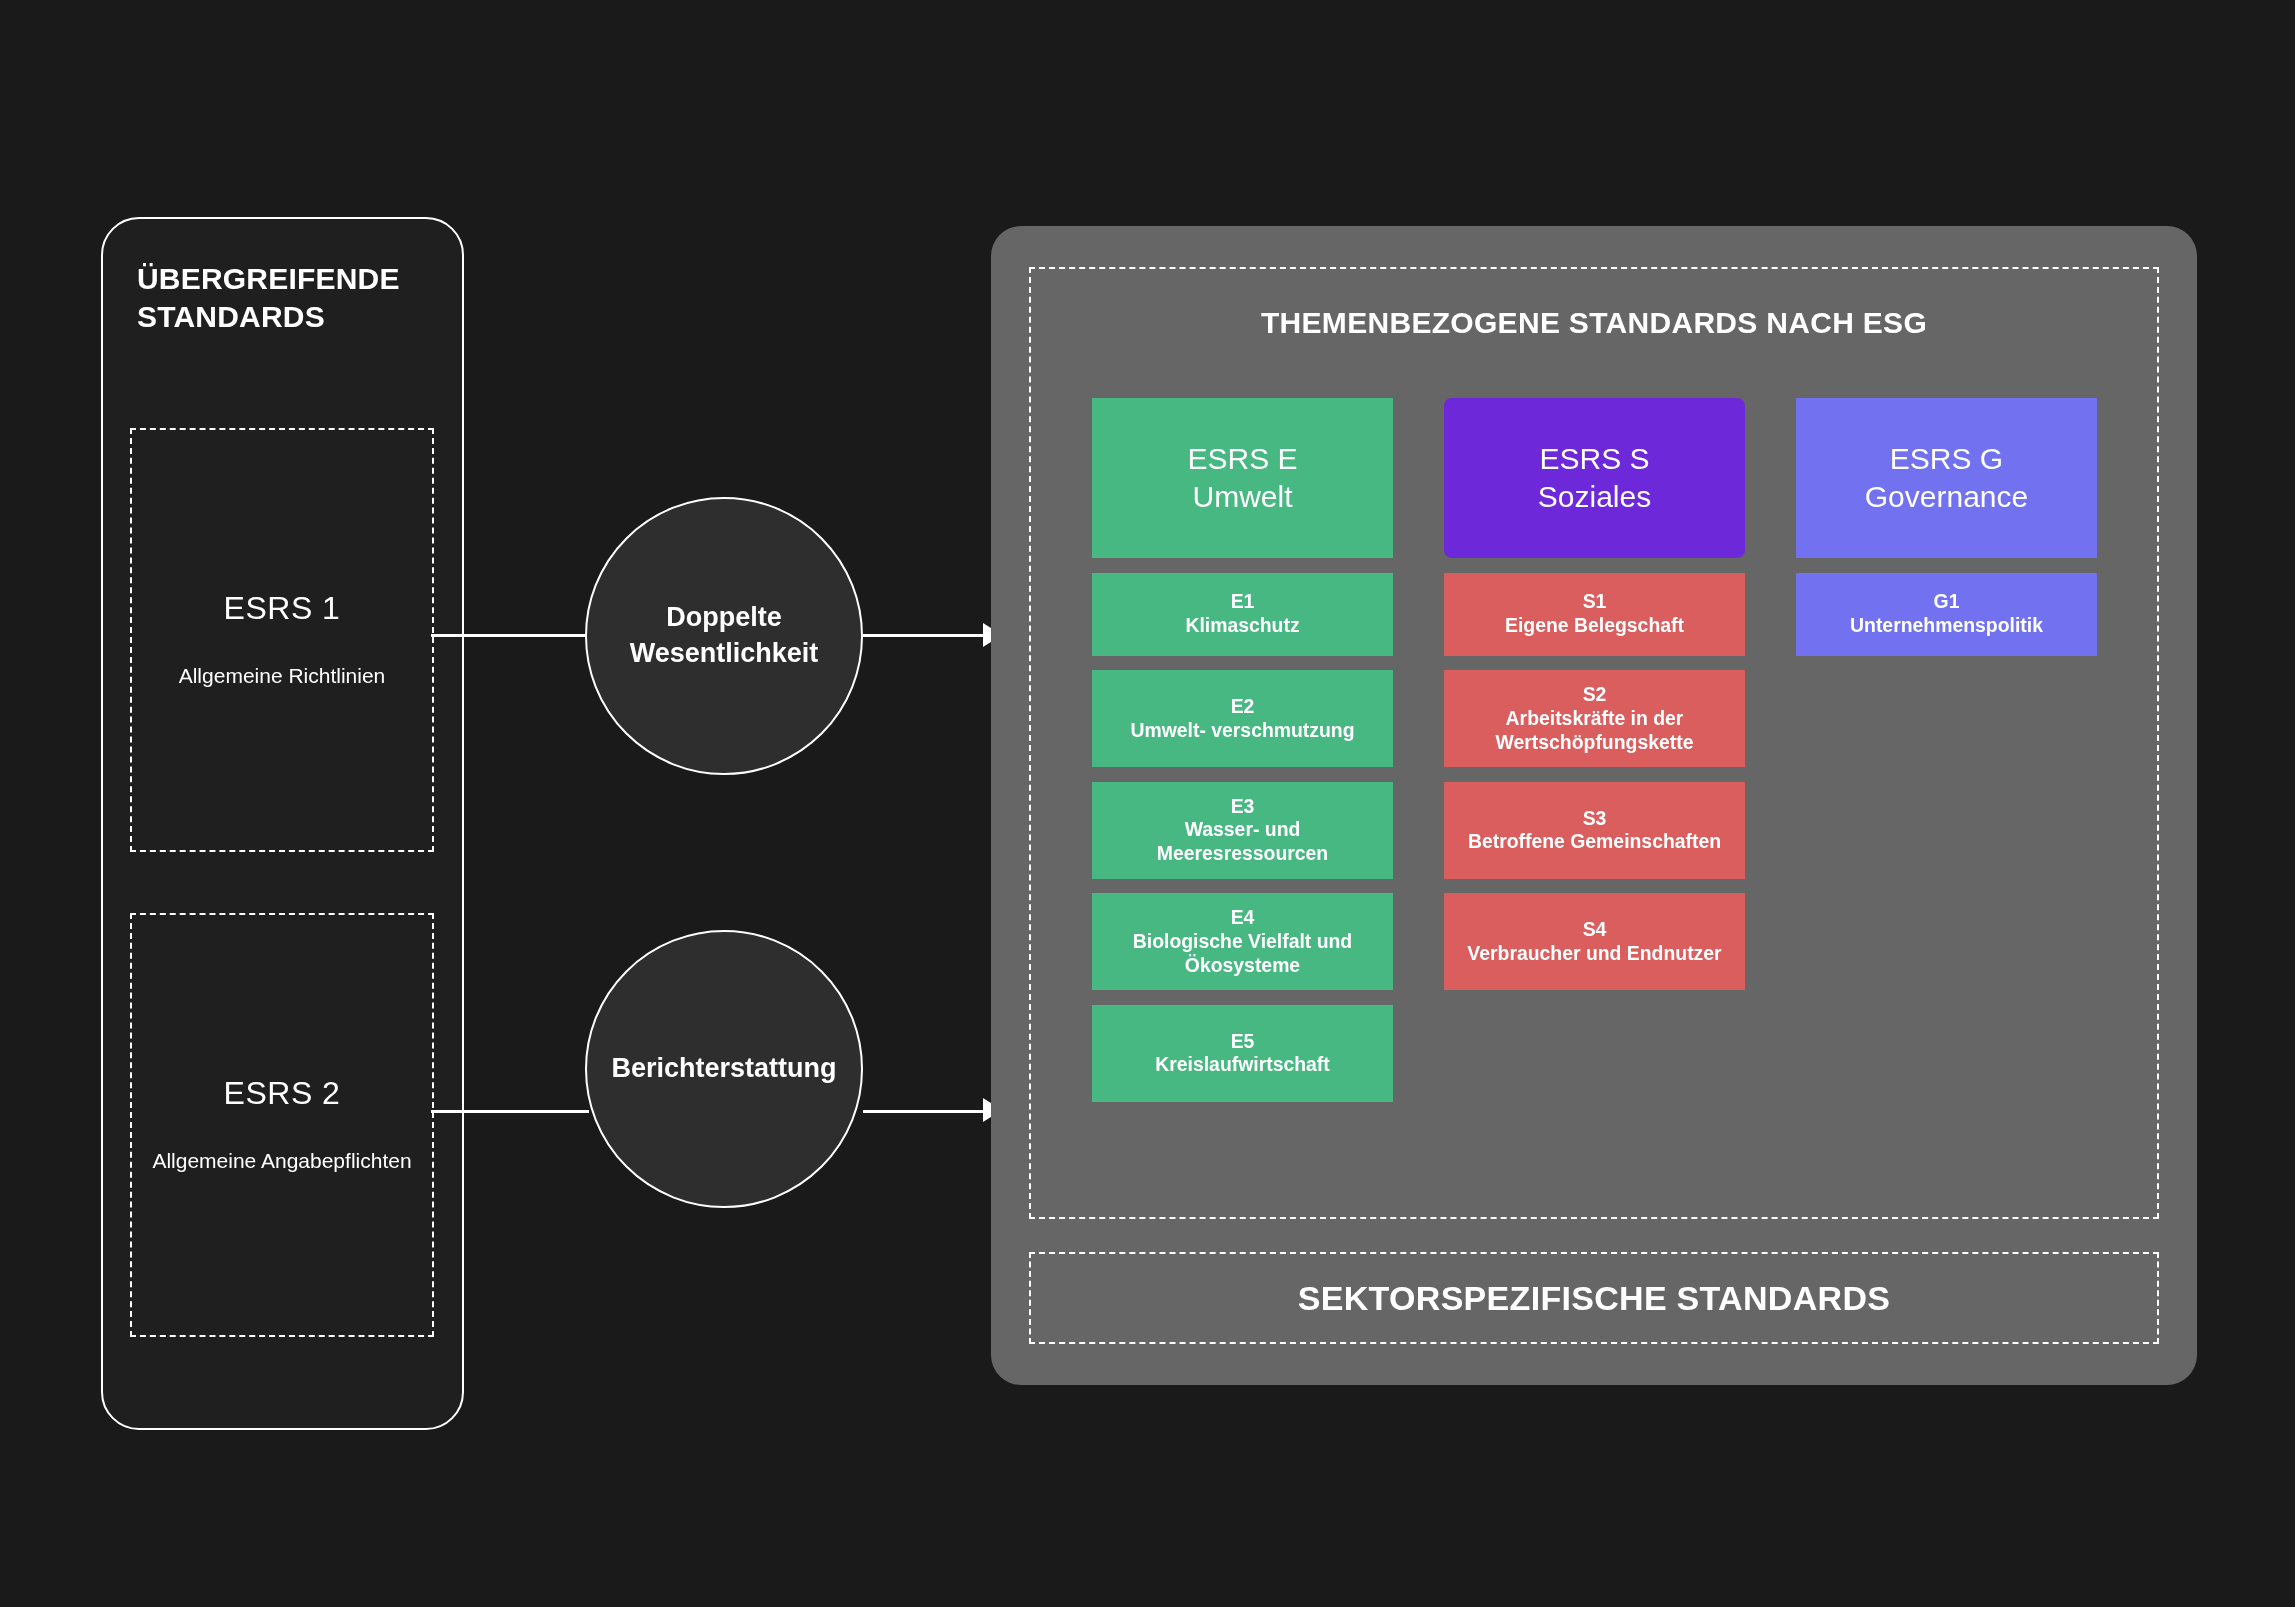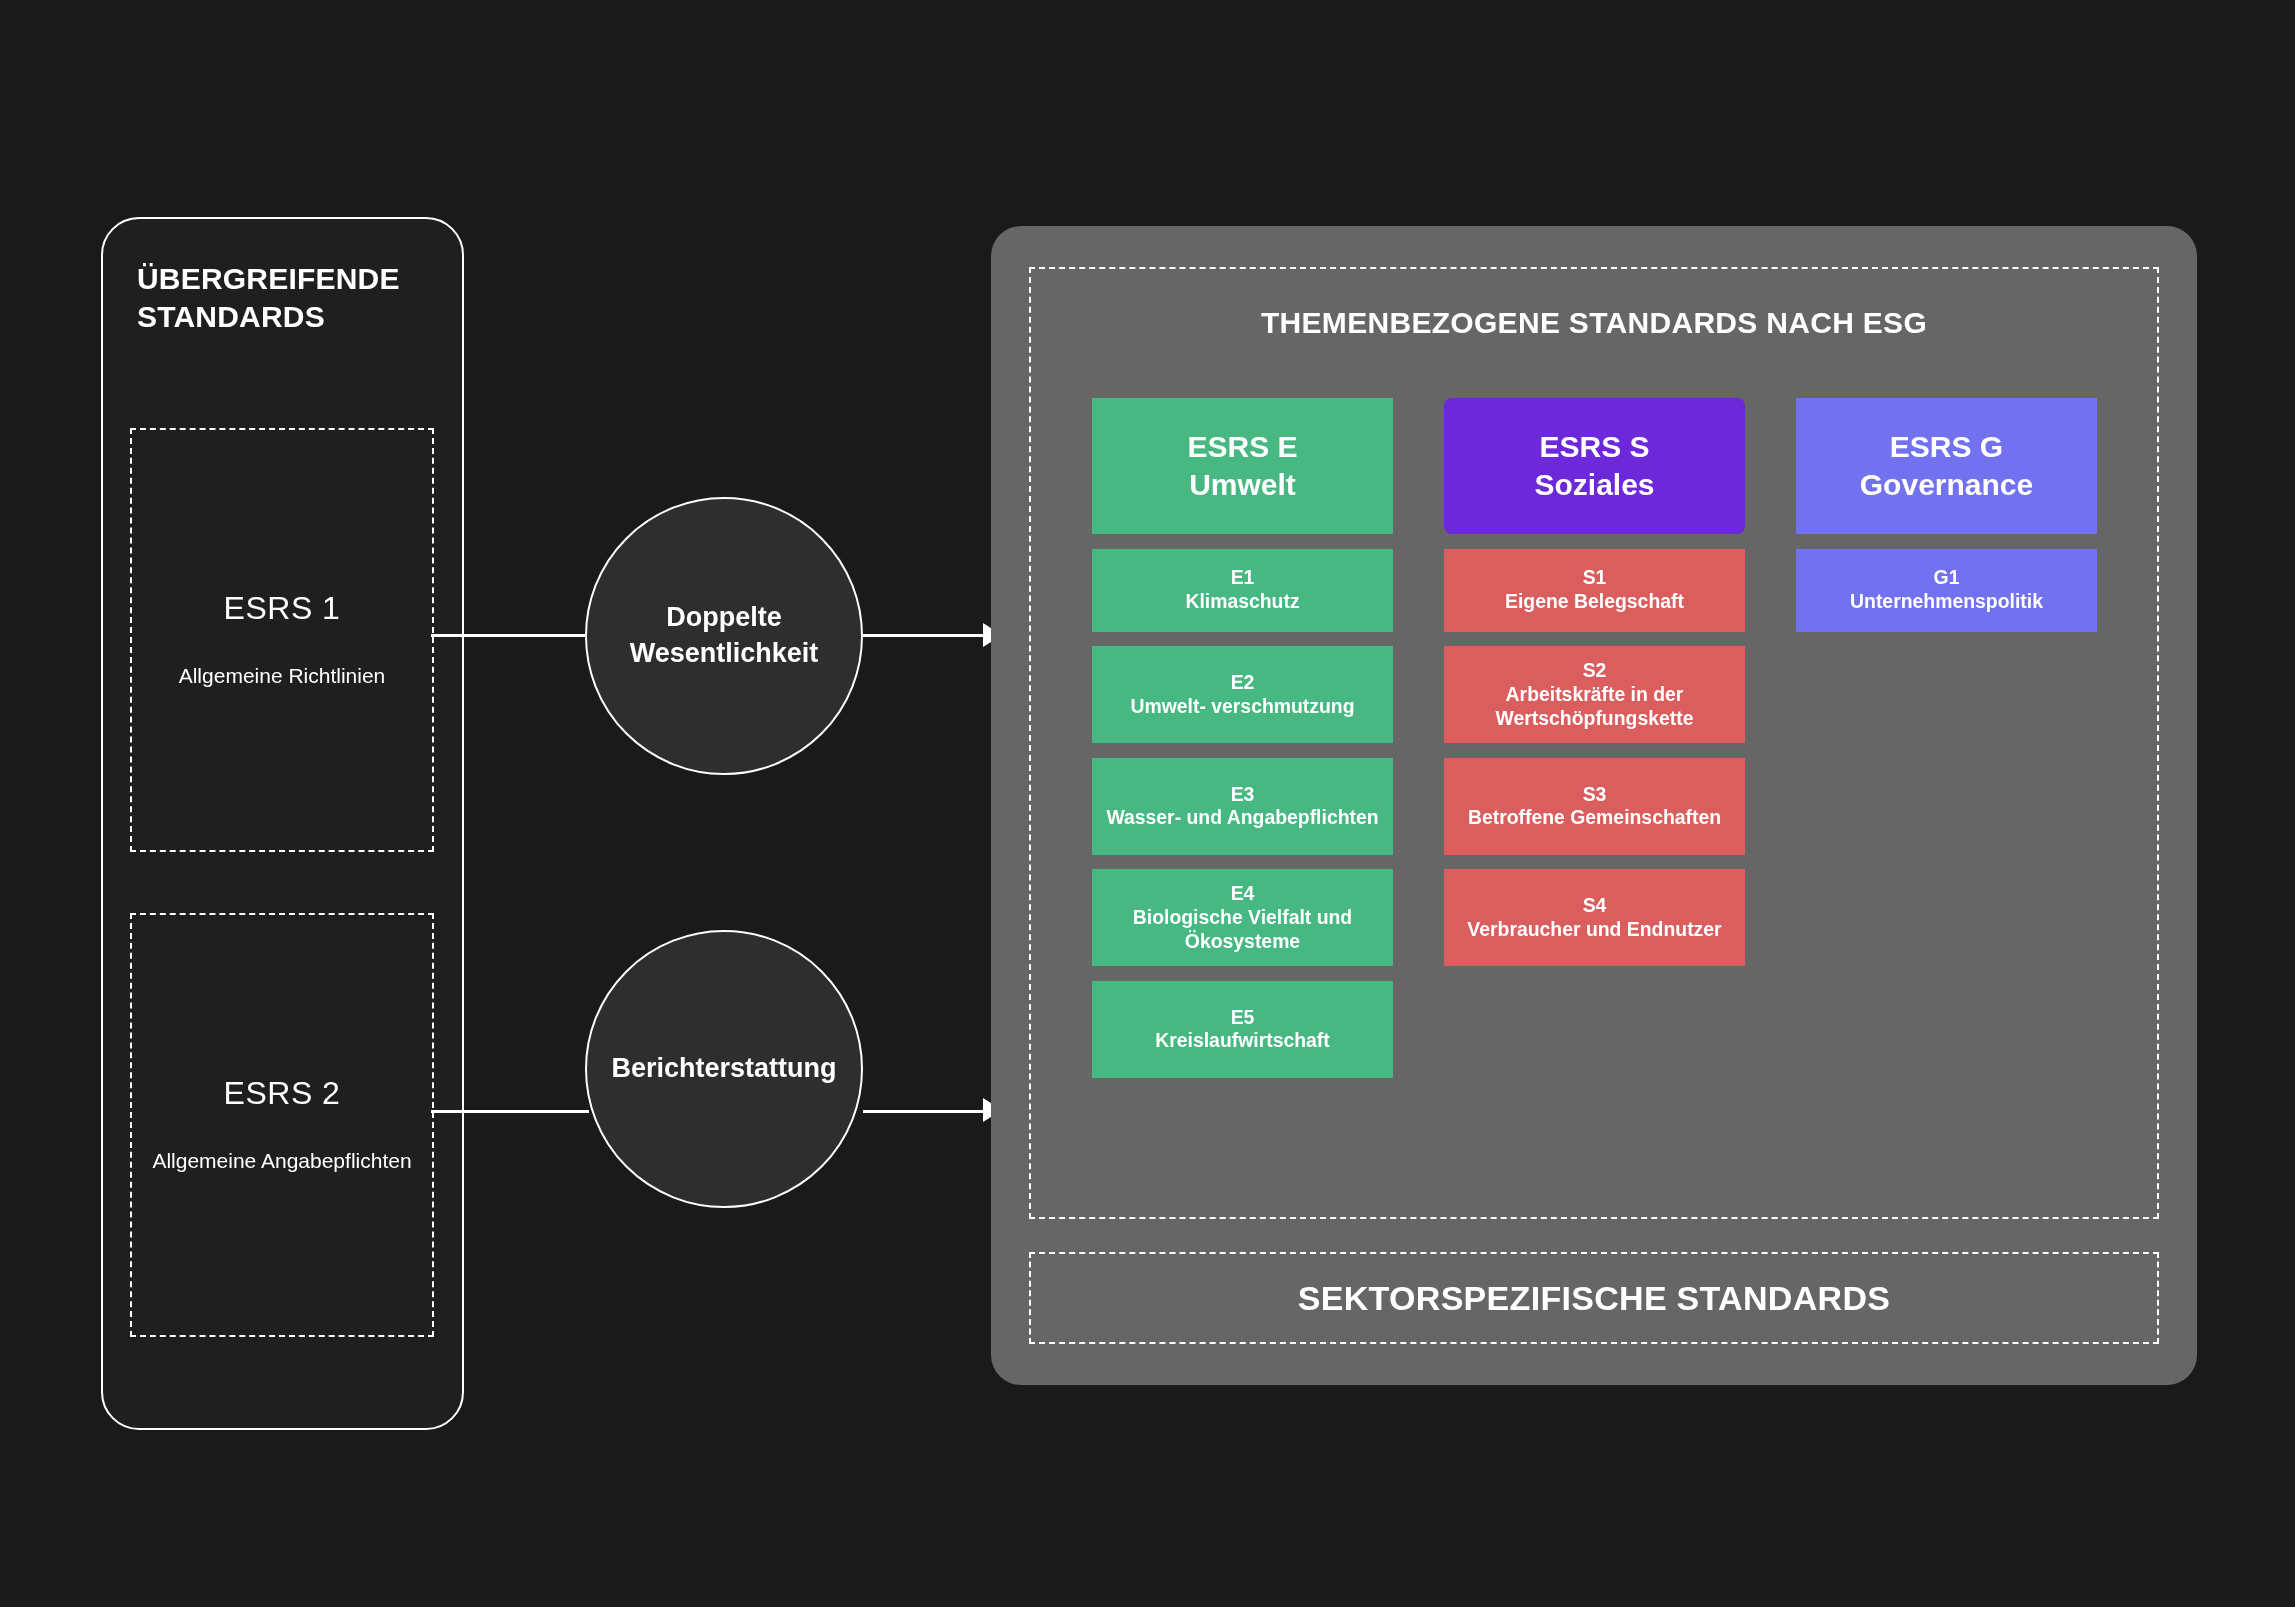--- a/index.html
+++ b/index.html
@@ -76,23 +76,23 @@
   }
   .sector-dash .t{font-size:34px;font-weight:700;letter-spacing:0.3px;}
 
   
   .esg-grid{
     position:absolute;left:1092px;top:398px;width:1006px;height:802px;
     display:flex;gap:51px;
   }
   .esg-col{width:301px;display:flex;flex-direction:column;gap:14.6px;}
   .col-head{
-    height:136px;display:flex;flex-direction:column;
+    height:160px;display:flex;flex-direction:column;
     align-items:center;justify-content:center;text-align:center;
-    font-size:30px;font-weight:700;line-height:1.28;color:#ffffff;
+    font-size:30px;font-weight:400;line-height:1.28;color:#ffffff;
   }
   .esg-item{
     display:flex;flex-direction:column;align-items:center;justify-content:center;
     text-align:center;color:#ffffff;padding:0 10.7px;box-sizing:border-box;
   }
   .esg-item .code{font-size:19.4px;font-weight:700;line-height:1.22;}
   .esg-item .lbl{font-size:19.4px;font-weight:700;line-height:1.22;}
   .h1line{height:83px;}
   .h2line{height:97px;}
   .h3line{height:97px;}
@@ -144,21 +144,21 @@
       <div class="esg-item h1line" style="background:#48b883;">
         <div class="code">E1</div>
         <div class="lbl">Klimaschutz</div>
       </div>
       <div class="esg-item h2line" style="background:#48b883;">
         <div class="code">E2</div>
         <div class="lbl">Umwelt- verschmutzung</div>
       </div>
       <div class="esg-item h3line" style="background:#48b883;">
         <div class="code">E3</div>
-        <div class="lbl">Wasser- und Angabepflichten</div>
+        <div class="lbl">Wasser- und Meeresressourcen</div>
       </div>
       <div class="esg-item h3line" style="background:#48b883;">
         <div class="code">E4</div>
         <div class="lbl">Biologische Vielfalt und Ökosysteme</div>
       </div>
       <div class="esg-item h2line" style="background:#48b883;">
         <div class="code">E5</div>
         <div class="lbl">Kreislaufwirtschaft</div>
       </div>
     </div>

